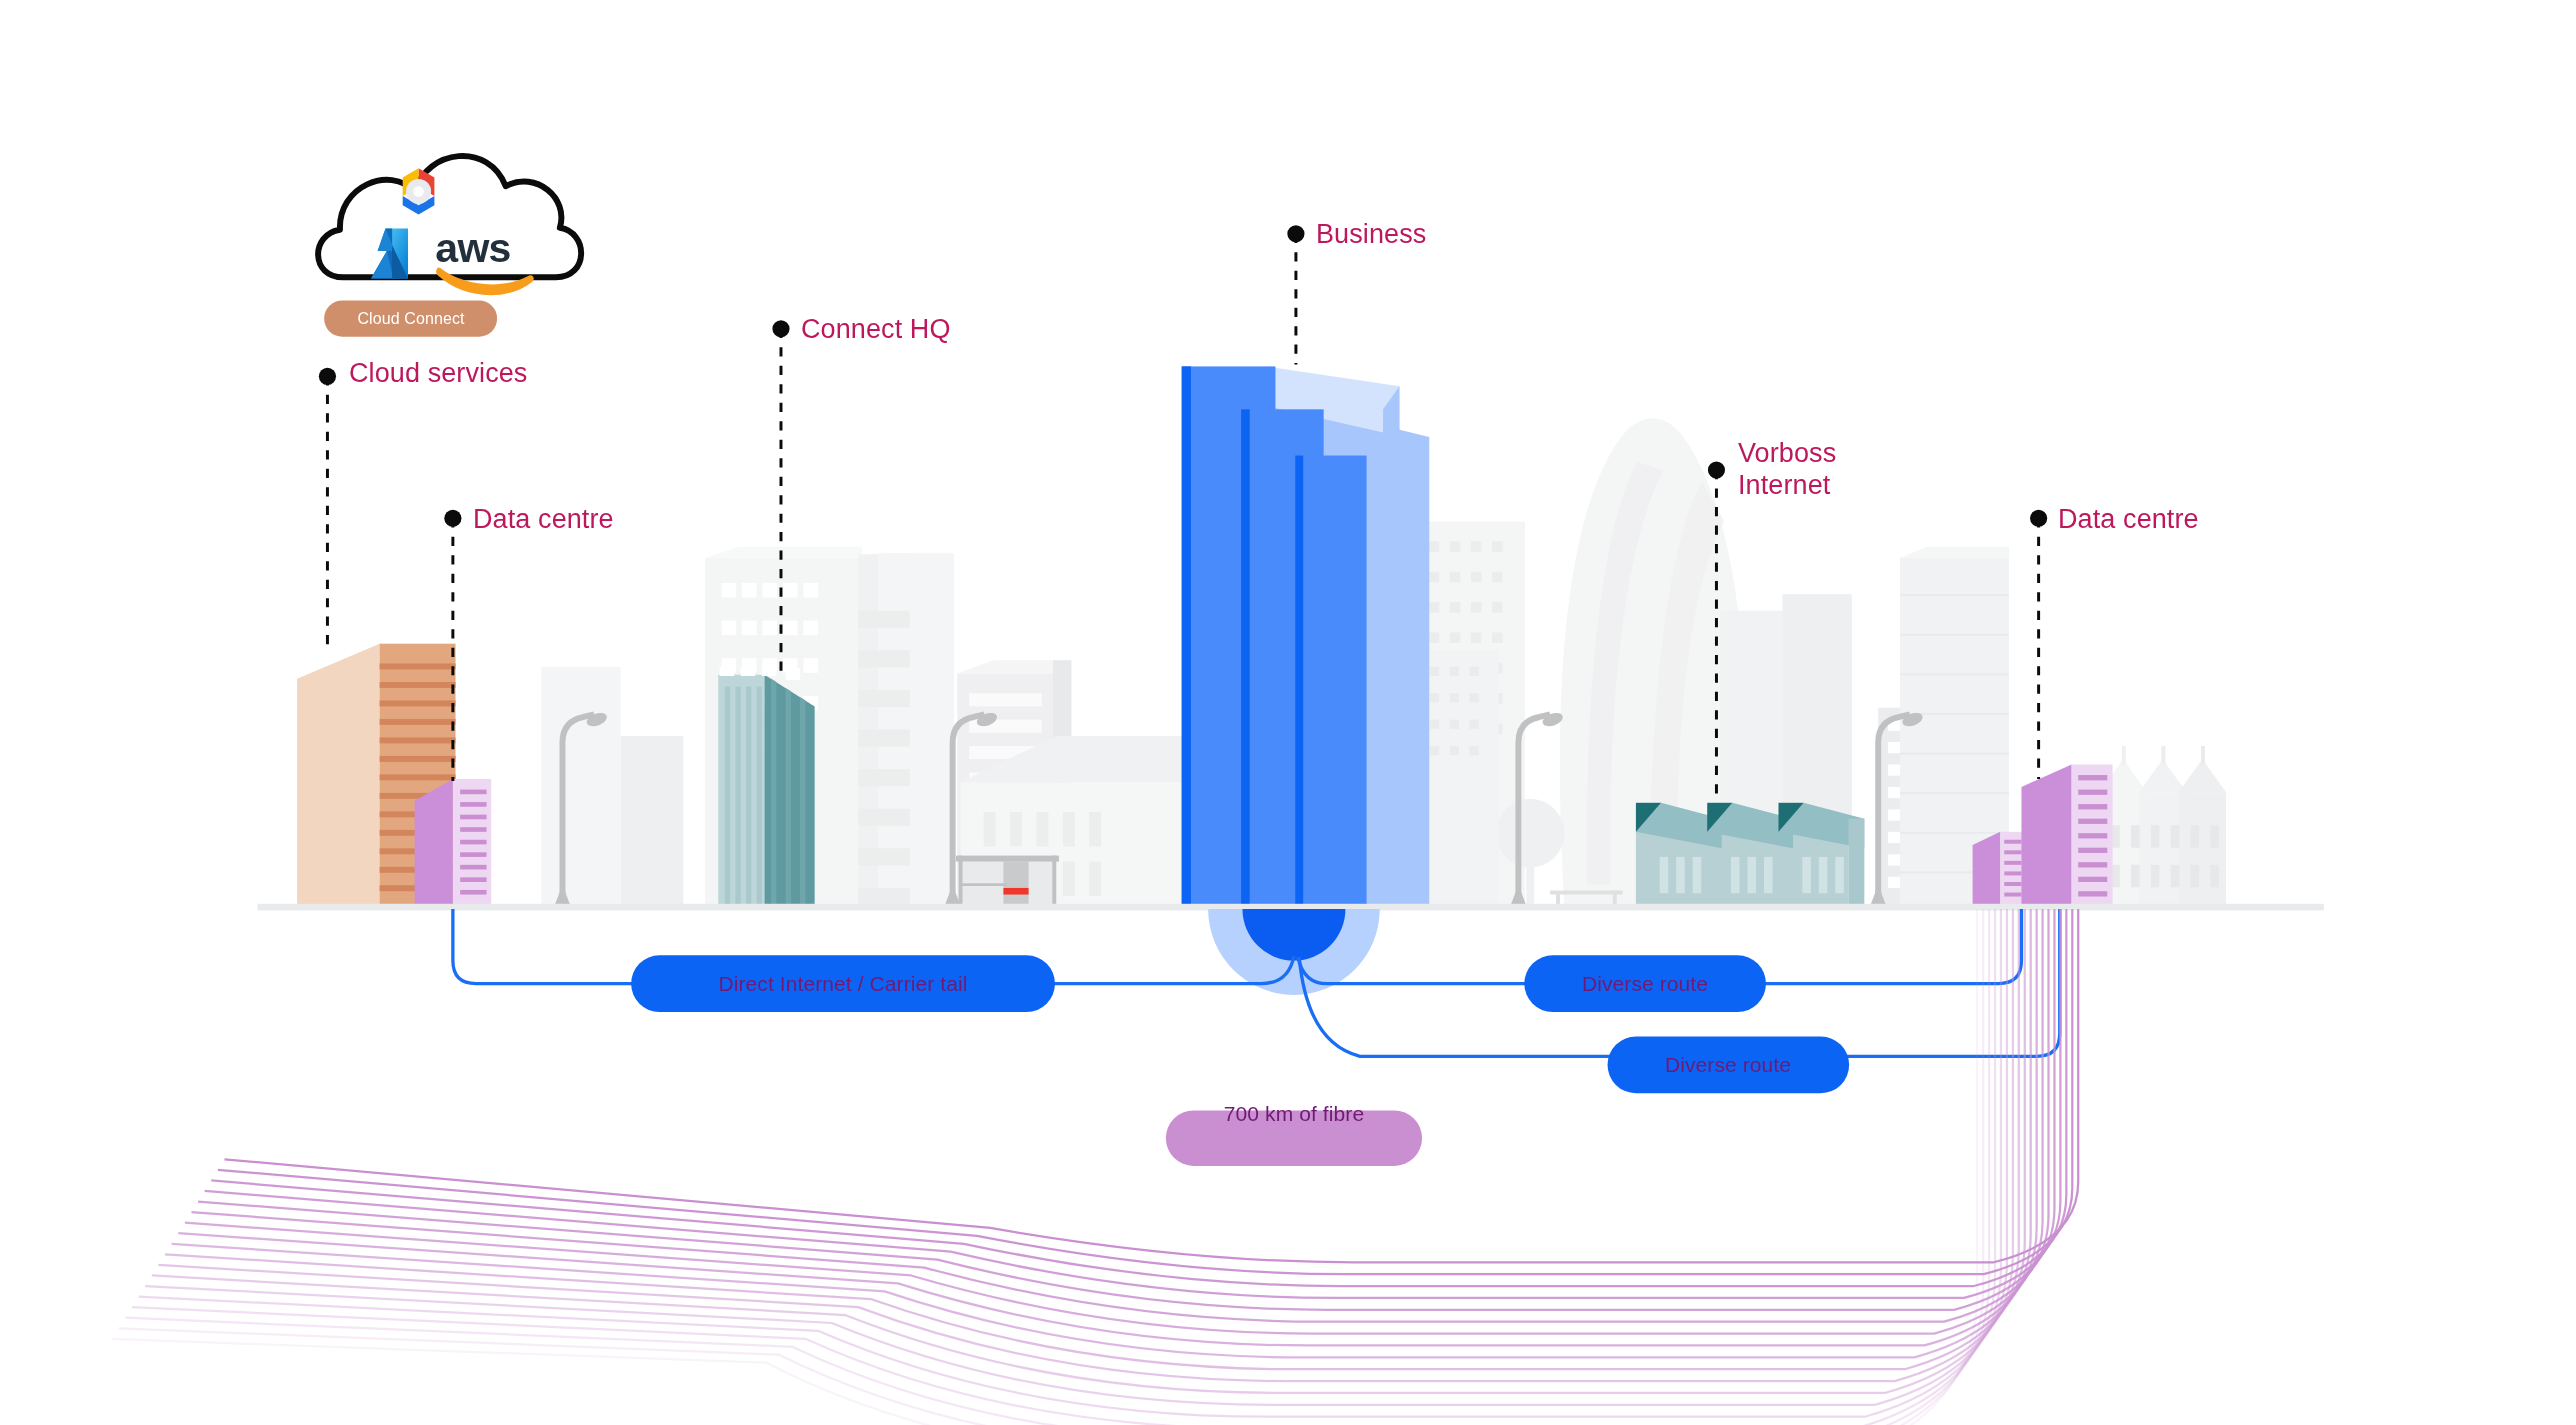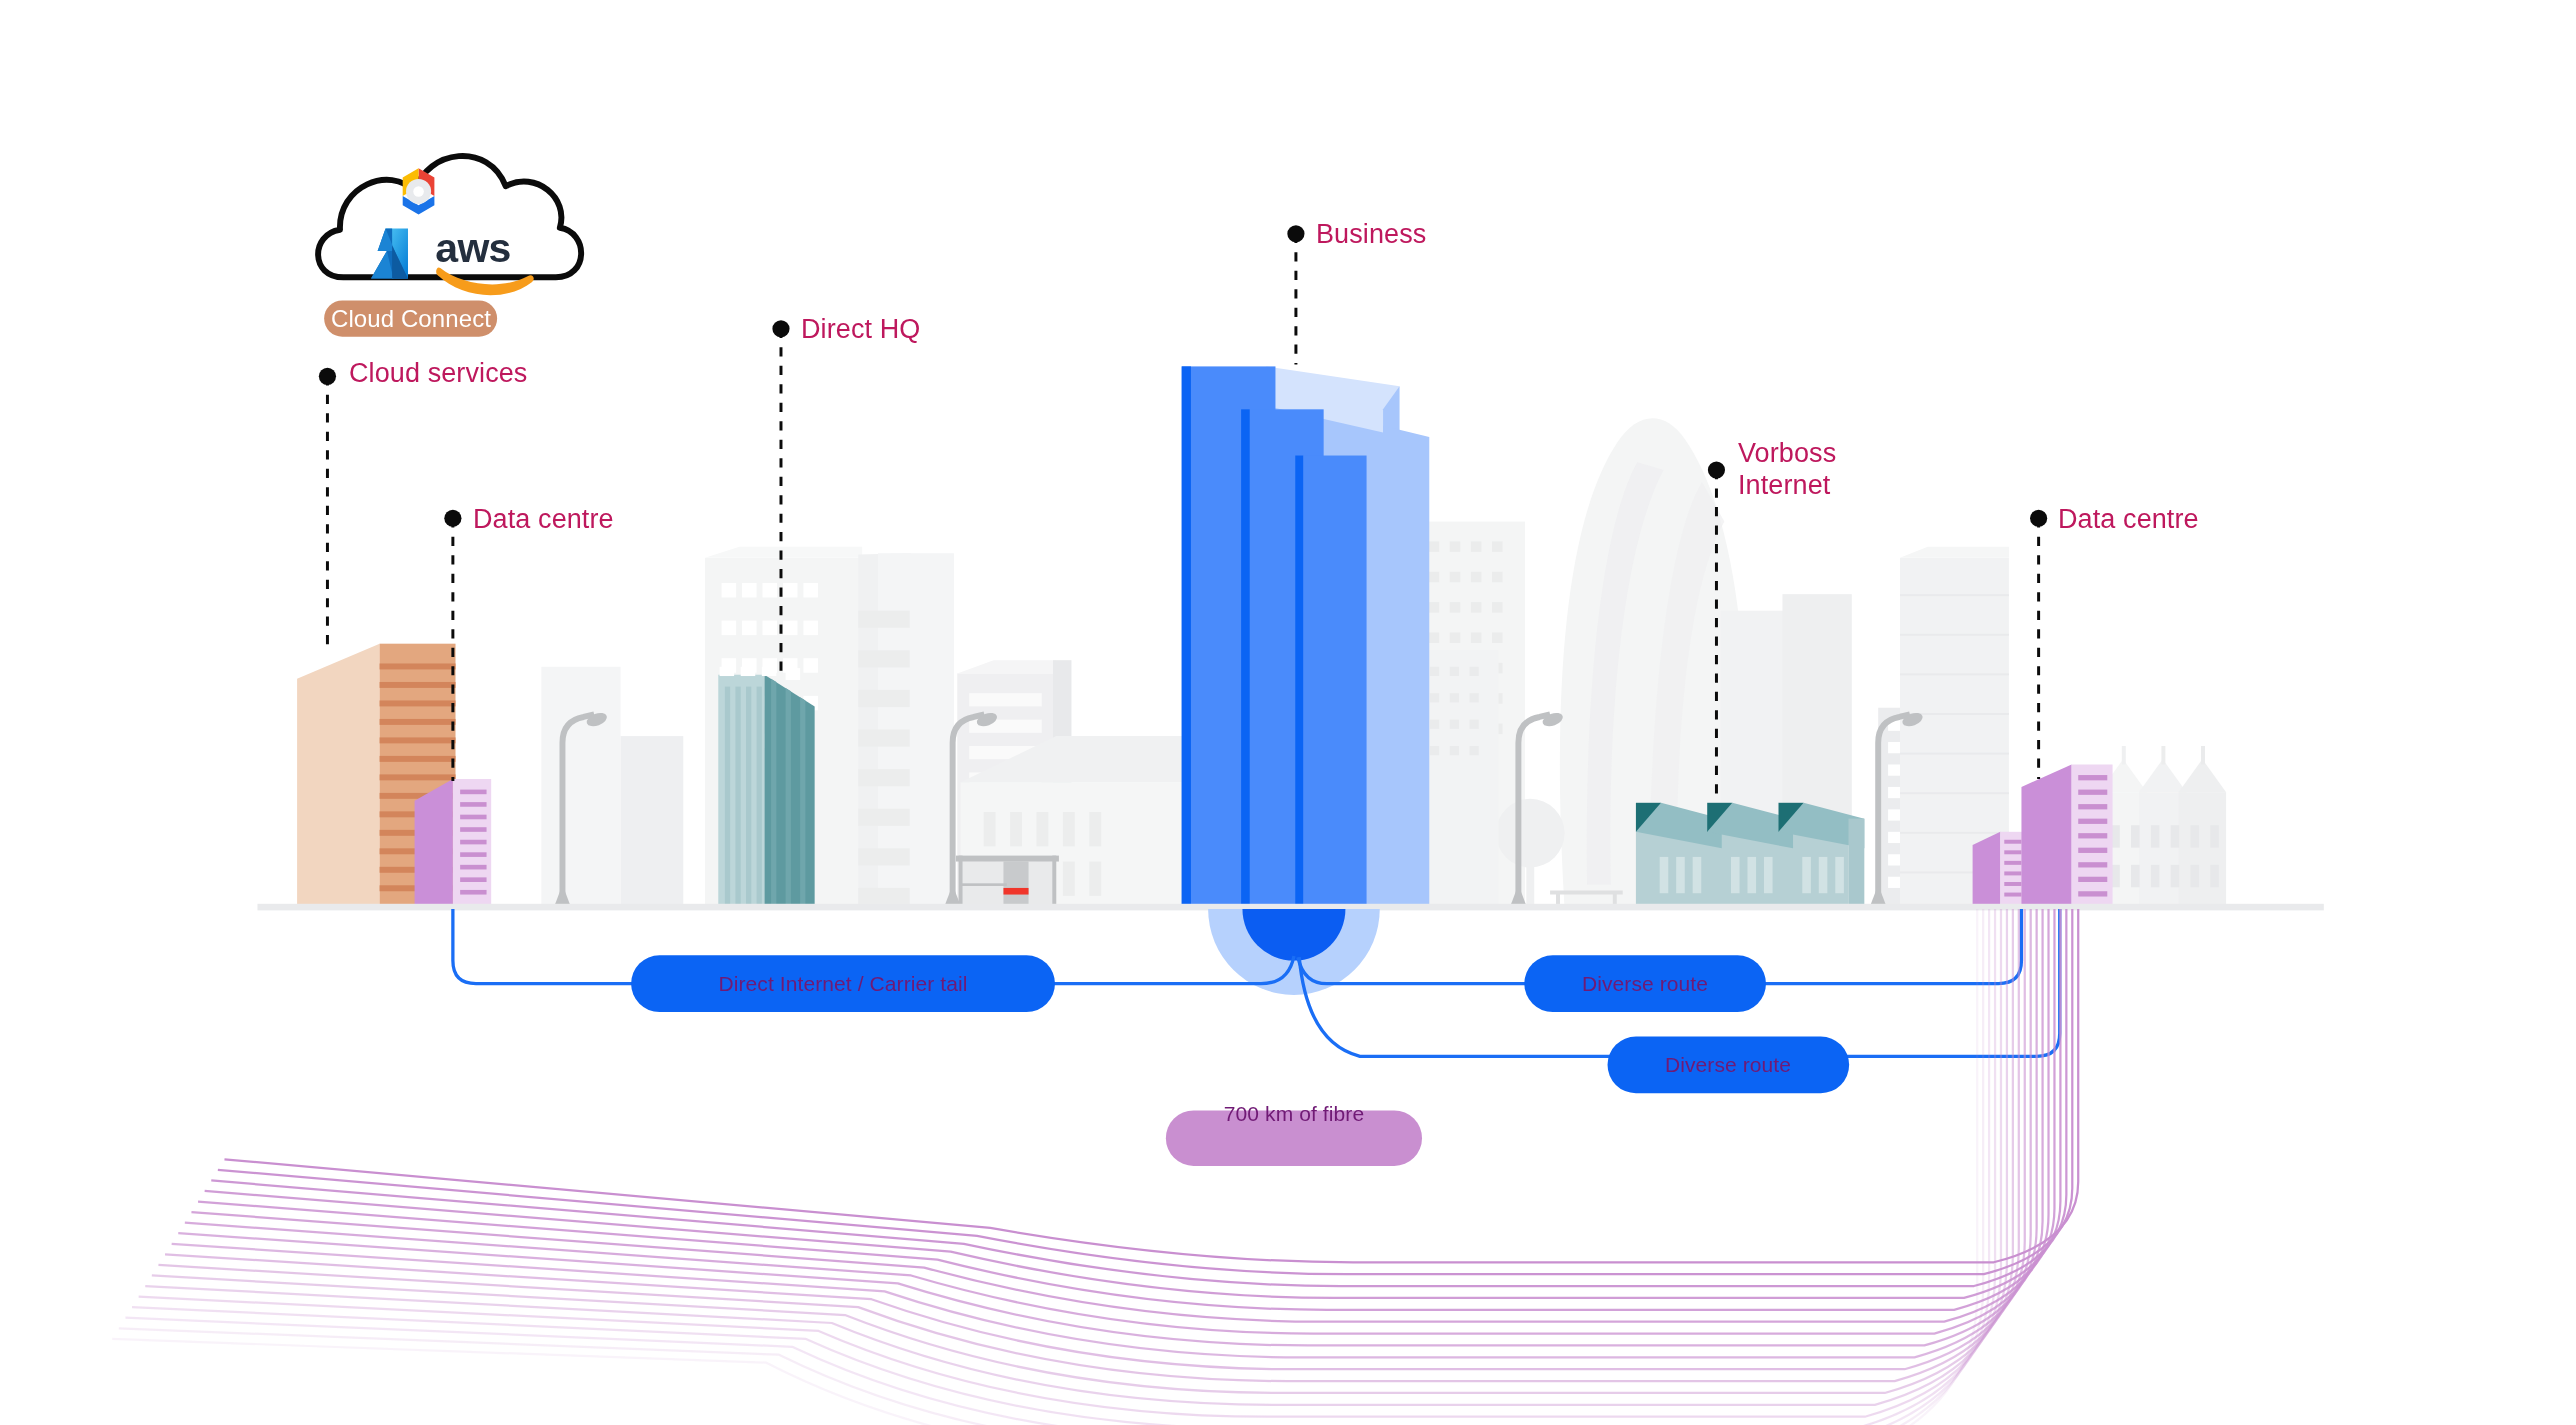--- a/index.html
+++ b/index.html
@@ -12,21 +12,21 @@
   #scene{position:absolute;inset:0;width:2576px;height:1426px;}
 
   
   .lbl{position:absolute;color:#be185d;font-size:27px;line-height:1.12;
        font-weight:500;letter-spacing:0.1px;white-space:pre;}
   .lbl.two{line-height:1.18;margin-top:17px;}
 
   
   .pill-txt{position:absolute;color:#701a75;font-size:21px;font-weight:400;
             letter-spacing:0.1px;white-space:nowrap;transform:translate(-50%,-50%);}
-  .badge-txt{position:absolute;color:#ffffff;font-size:24px;font-weight:500;
+  .badge-txt{position:absolute;color:#ffffff;font-size:16px;font-weight:500;
              letter-spacing:0.1px;white-space:nowrap;transform:translate(-50%,-50%);}
   .awsword{position:absolute;color:#242f3e;font-weight:700;font-size:41px;
            letter-spacing:-0.7px;transform:translate(-50%,-50%);}
 </style>
 </head>
 <body>
 
 <div id="stage">
   <svg id="scene" viewBox="0 0 3902 2160">
     <defs>
@@ -518,21 +518,21 @@
       <rect x="491" y="455" width="262" height="55" rx="27.5" fill="#cf8f6b"></rect>
     </g>
   </svg>
 
   <div class="awsword" style="left:473px;top:248px;">aws</div>
 
   <div class="badge-txt" style="left:411px;top:319px;">Cloud Connect</div>
 
   <div class="lbl" style="left:349px;top:358px;text-align:right;">Cloud services</div>
   <div class="lbl" style="left:473px;top:504px;">Data centre</div>
-  <div class="lbl" style="left:801px;top:314px;">Direct HQ</div>
+  <div class="lbl" style="left:801px;top:314px;">Connect HQ</div>
   <div class="lbl" style="left:1316px;top:219px;">Business</div>
   <div class="lbl two" style="left:1738px;top:421px;"><span>Vorboss</span><br><span>Internet</span></div>
   <div class="lbl" style="left:2058px;top:504px;">Data centre</div>
 
   <div class="pill-txt" style="left:843px;top:984px;">Direct Internet / Carrier tail</div>
   <div class="pill-txt" style="left:1645px;top:984px;">Diverse route</div>
   <div class="pill-txt" style="left:1728px;top:1065px;">Diverse route</div>
   <div class="pill-txt" style="left:1294px;top:1114px;">700 km of fibre</div>
 </div>
 

